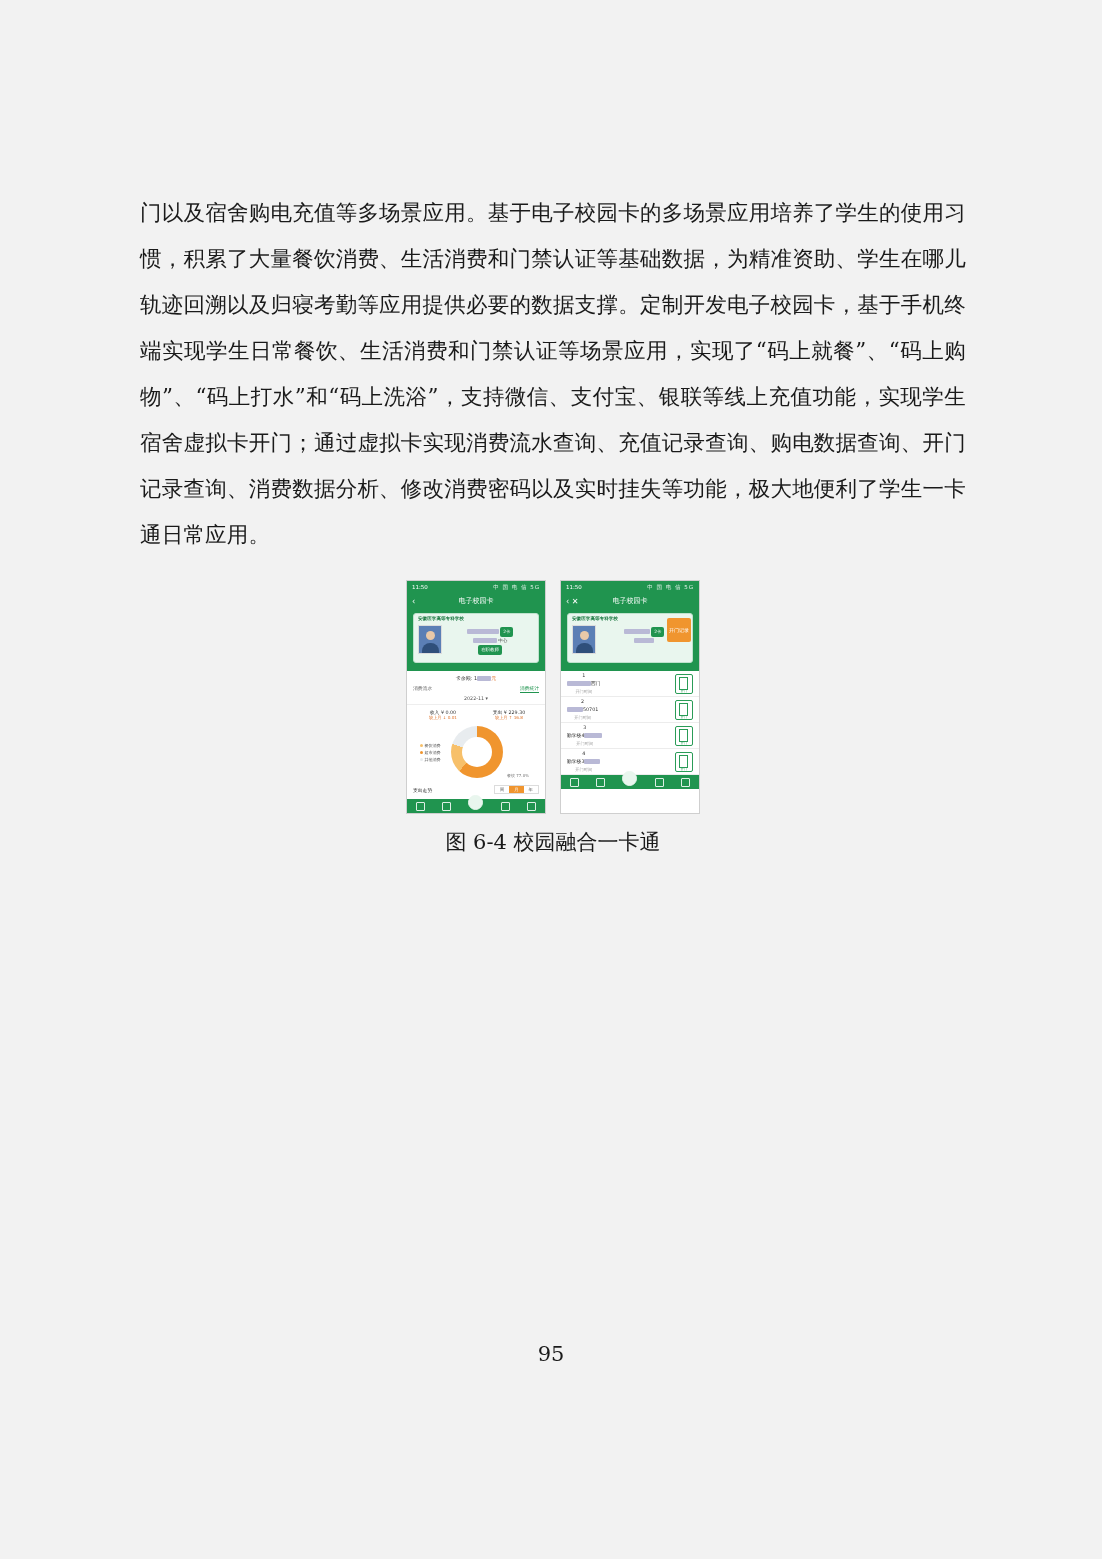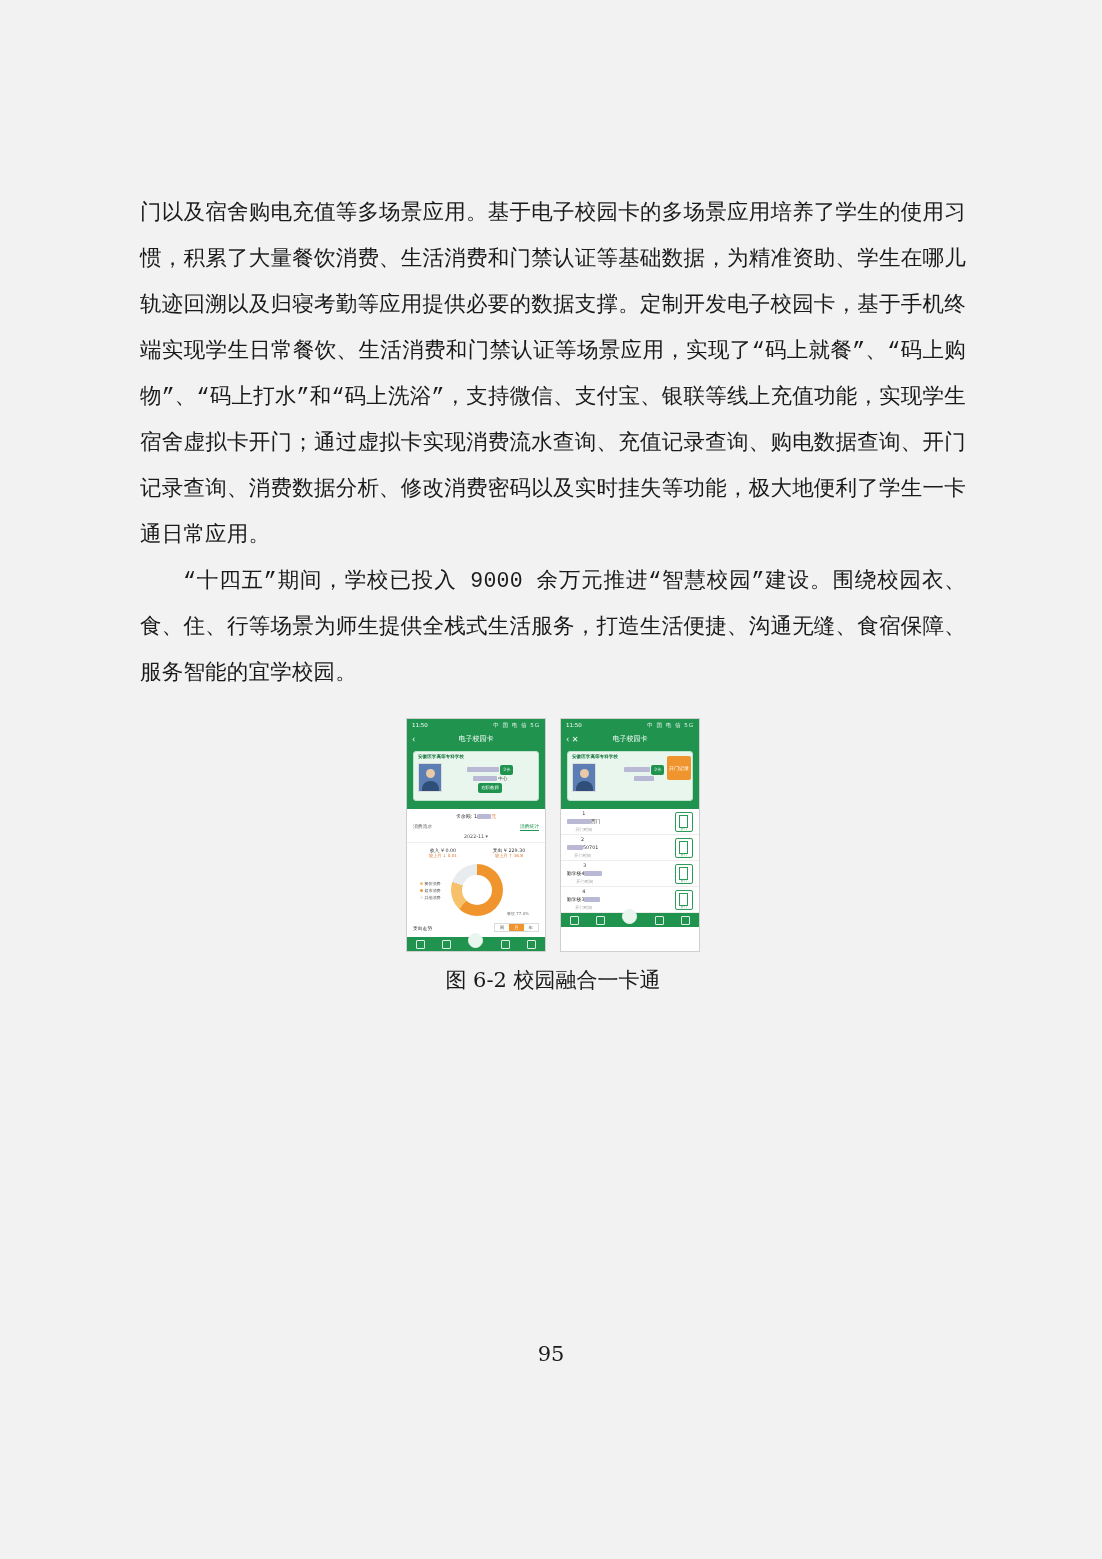--- a/index.html
+++ b/index.html
@@ -22,21 +22,20 @@
     width: 826px;
   }
   .para {
     font-size: 21.5px;
     line-height: 46px;
     color: #1a1a1a;
     text-align: justify;
     text-justify: inter-ideograph;
     margin: 0;
     letter-spacing: 0.2px;
-    font-family: Liberation Mono, monospace;
   }
   .para.indent {
     text-indent: 2em;
   }
   .figure {
     margin-top: 22px;
     text-align: center;
   }
   .phones {
     display: flex;
@@ -364,21 +363,20 @@
     color: #1a1a1a;
   }
 </style>
 </head>
 <body>
 
 <div class="page">
   <div class="content">
 
     <p class="para">门以及宿舍购电充值等多场景应用。基于电子校园卡的多场景应用培养了学生的使用习惯，积累了大量餐饮消费、生活消费和门禁认证等基础数据，为精准资助、学生在哪儿轨迹回溯以及归寝考勤等应用提供必要的数据支撑。定制开发电子校园卡，基于手机终端实现学生日常餐饮、生活消费和门禁认证等场景应用，实现了“码上就餐”、“码上购物”、“码上打水”和“码上洗浴”，支持微信、支付宝、银联等线上充值功能，实现学生宿舍虚拟卡开门；通过虚拟卡实现消费流水查询、充值记录查询、购电数据查询、开门记录查询、消费数据分析、修改消费密码以及实时挂失等功能，极大地便利了学生一卡通日常应用。</p>
-    <p class="para indent">“十四五”期间，学校已投入 9000 余万元推进“智慧校园”建设。围绕校园衣、食、住、行等场景为师生提供全栈式生活服务，打造生活便捷、沟通无缝、食宿保障、服务智能的宜学校园。</p>
 
     <div class="figure">
       <div class="phones">
 
         <div class="phone">
           <div class="statusbar">
             <span>11:50</span>
             <span class="right-ico">中 国 电 信 5G</span>
           </div>
           <div class="navbar">
@@ -516,18 +514,18 @@
           <div class="tabbar">
             <span class="tb"></span>
             <span class="tb"></span>
             <span class="tb circle"></span>
             <span class="tb"></span>
             <span class="tb"></span>
           </div>
         </div>
 
       </div>
-      <div class="fig-caption">图 6-2 校园融合一卡通</div>
+      <div class="fig-caption">图 6-4 校园融合一卡通</div>
     </div>
   </div>
 
   <div class="page-number">95</div>
 </div>
 
 </body></html>

